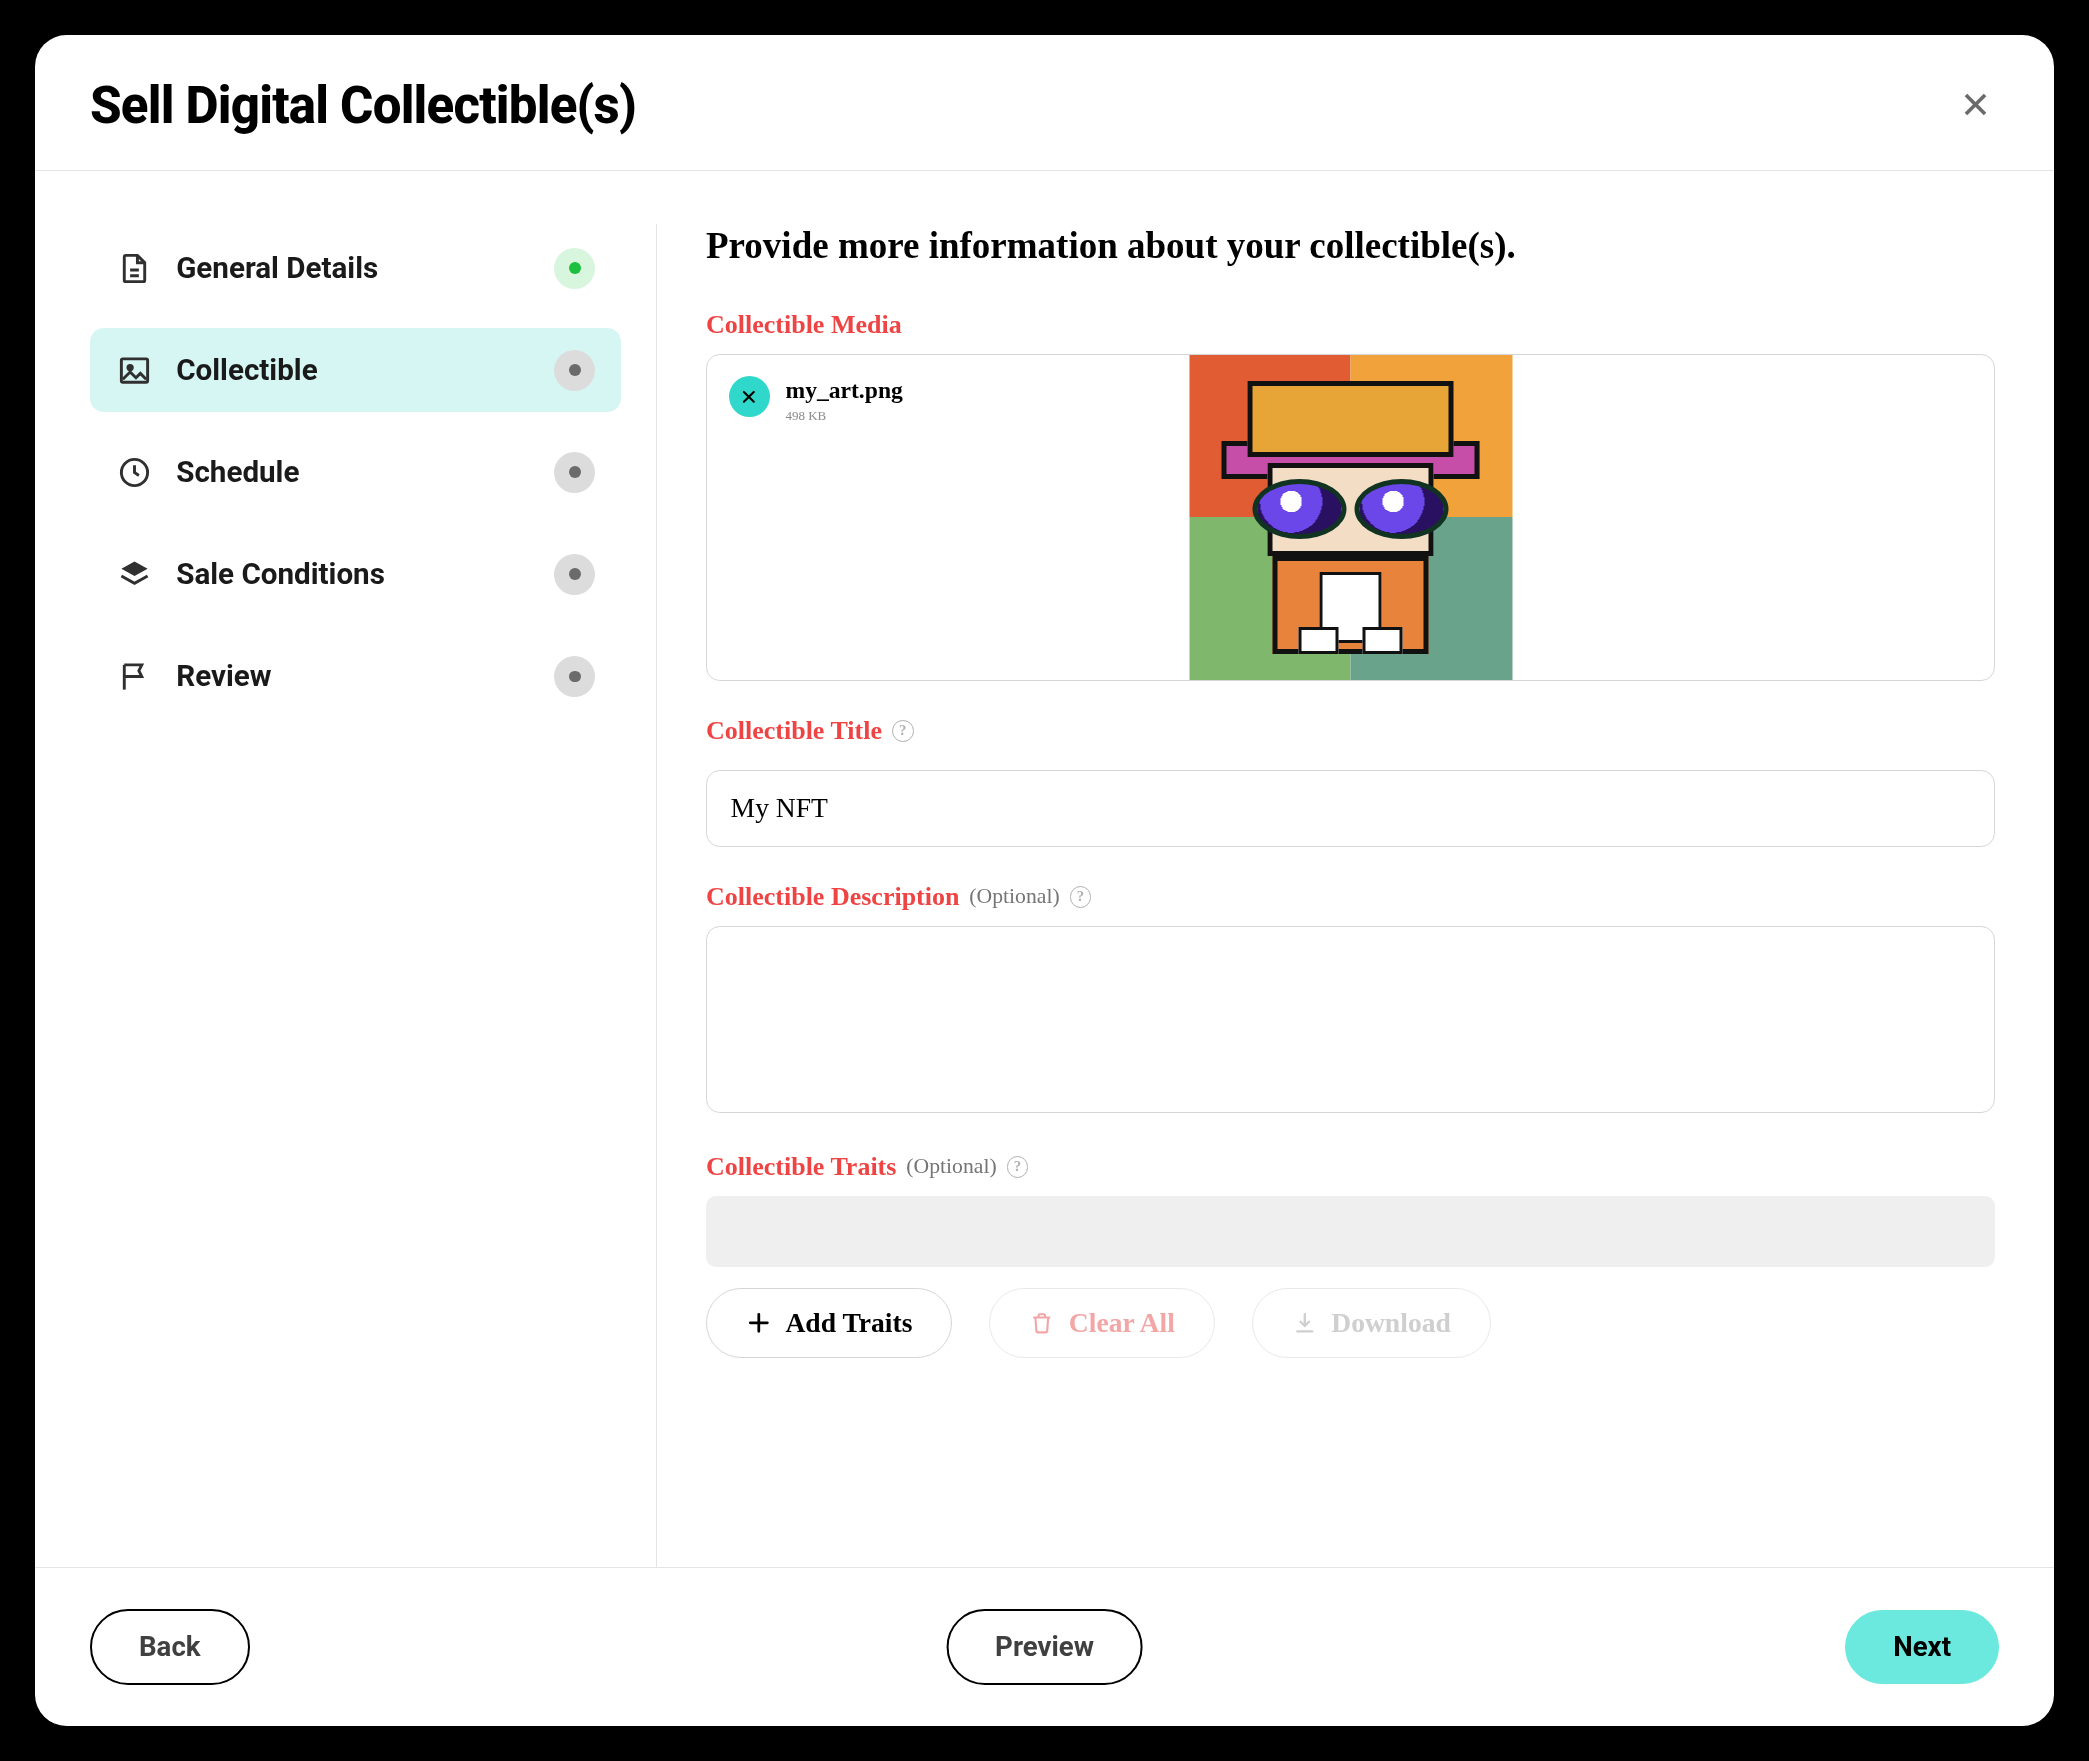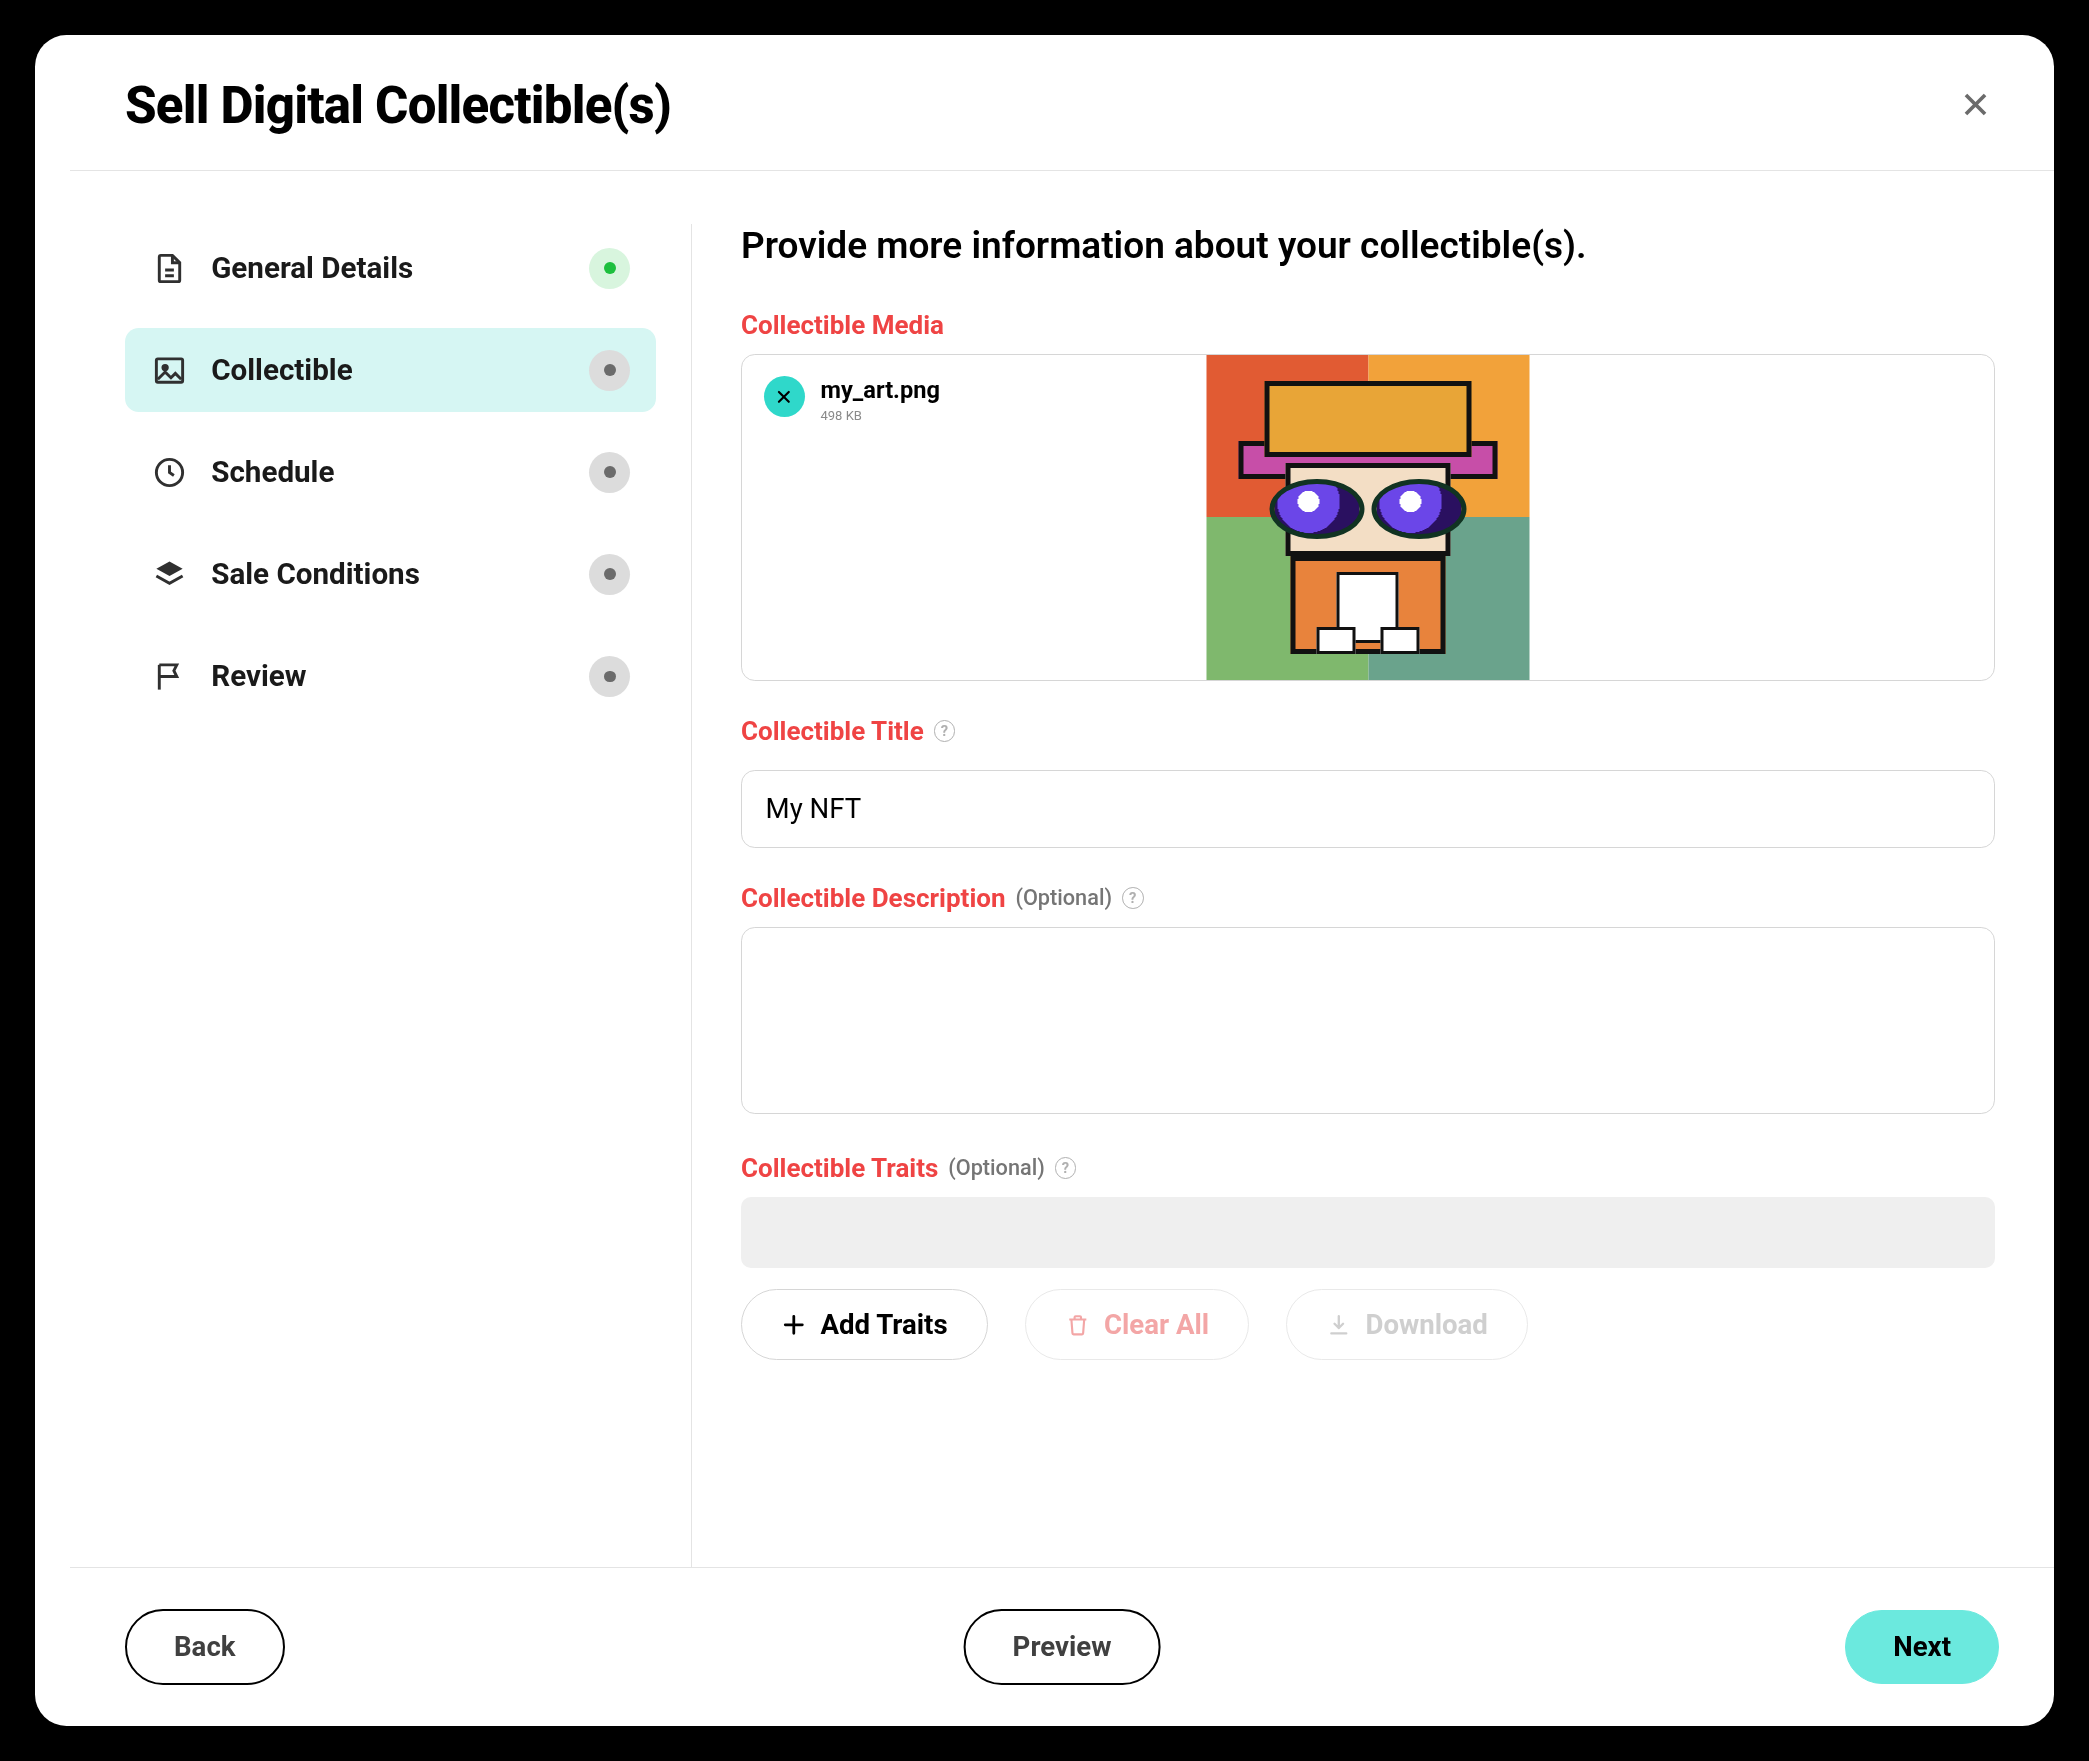--- a/index.html
+++ b/index.html
@@ -11,21 +11,20 @@
   height: 1761px;
 }
 .dialog {
   background: #fff;
   border-radius: 31.5px;
   width: 100%;
   height: 100%;
   display: flex;
   flex-direction: column;
   overflow: hidden;
-  padding-left: 35px;
 }
 .header {
   display: flex;
   align-items: center;
   justify-content: space-between;
   padding: 41px 55px 35px 55px;
   border-bottom: 1px solid #e4e4e4;
 }
 .title {
   font-size: 51px;
@@ -100,20 +99,21 @@
   width: 1px;
   background: #e4e4e4;
   margin-top: 53px;
   margin-bottom: 0;
 }
 
 .content {
   flex: 1;
   padding: 53px 59px 19.7px 49px;
   overflow: auto;
+  font-family: Liberation Serif, serif;
 }
 .content-heading {
   font-size: 37px;
   font-weight: 600;
   color: #000;
   margin-bottom: 43px;
 }
 .field-block { margin-bottom: 35px; }
 .field-label-row {
   display: flex;

